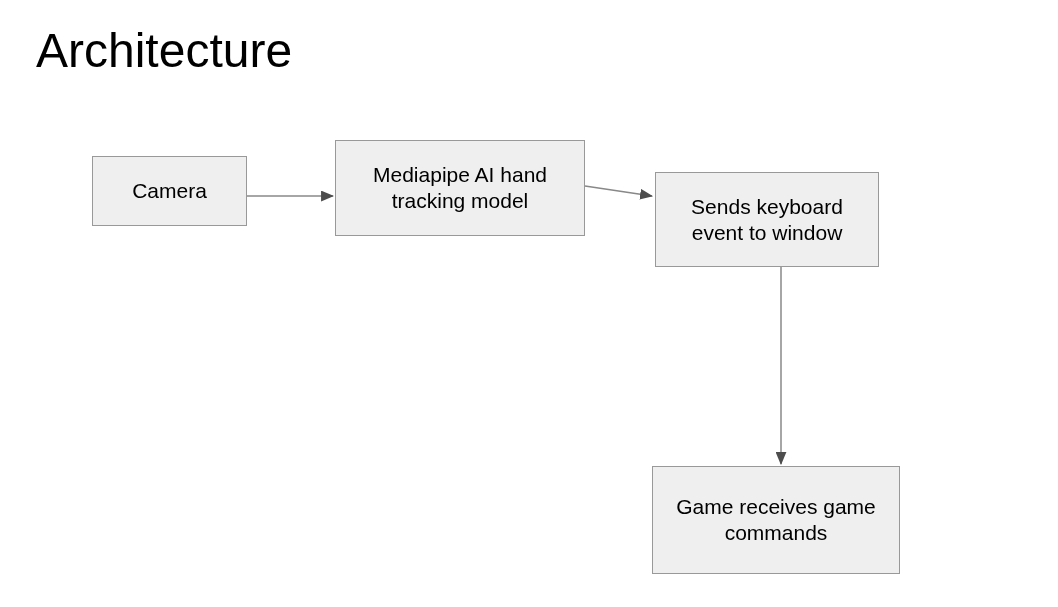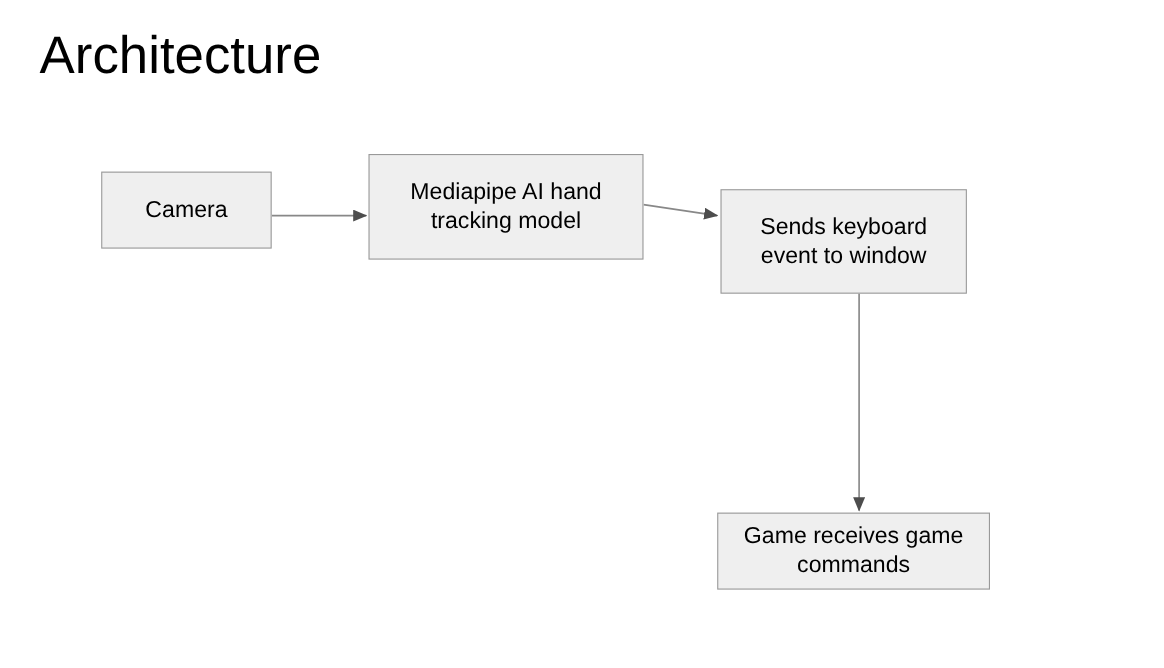--- a/index.html
+++ b/index.html
@@ -51,21 +51,21 @@
     justify-content: center;
     text-align: center;
     font-size: 21px;
     line-height: 26px;
     padding: 6px 14px;
     color: var(--text);
   }
   .node-camera    { left: 92px;  top: 156px; width: 155px; height: 70px; }
   .node-mediapipe { left: 335px; top: 140px; width: 250px; height: 96px; }
   .node-keyboard  { left: 655px; top: 140px; width: 224px; height: 95px; margin-top: 32px; }
-  .node-game      { left: 652px; top: 466px; width: 248px; height: 70px; }
+  .node-game      { left: 652px; top: 466px; width: 248px; height: 108px; }
 </style>
 </head>
 <body>
 
 <div class="slide">
 
   <div class="slide-title">Architecture</div>
 
   <svg class="connectors" width="1058" height="607" viewBox="0 0 1058 607" xmlns="http://www.w3.org/2000/svg">
     <defs>

